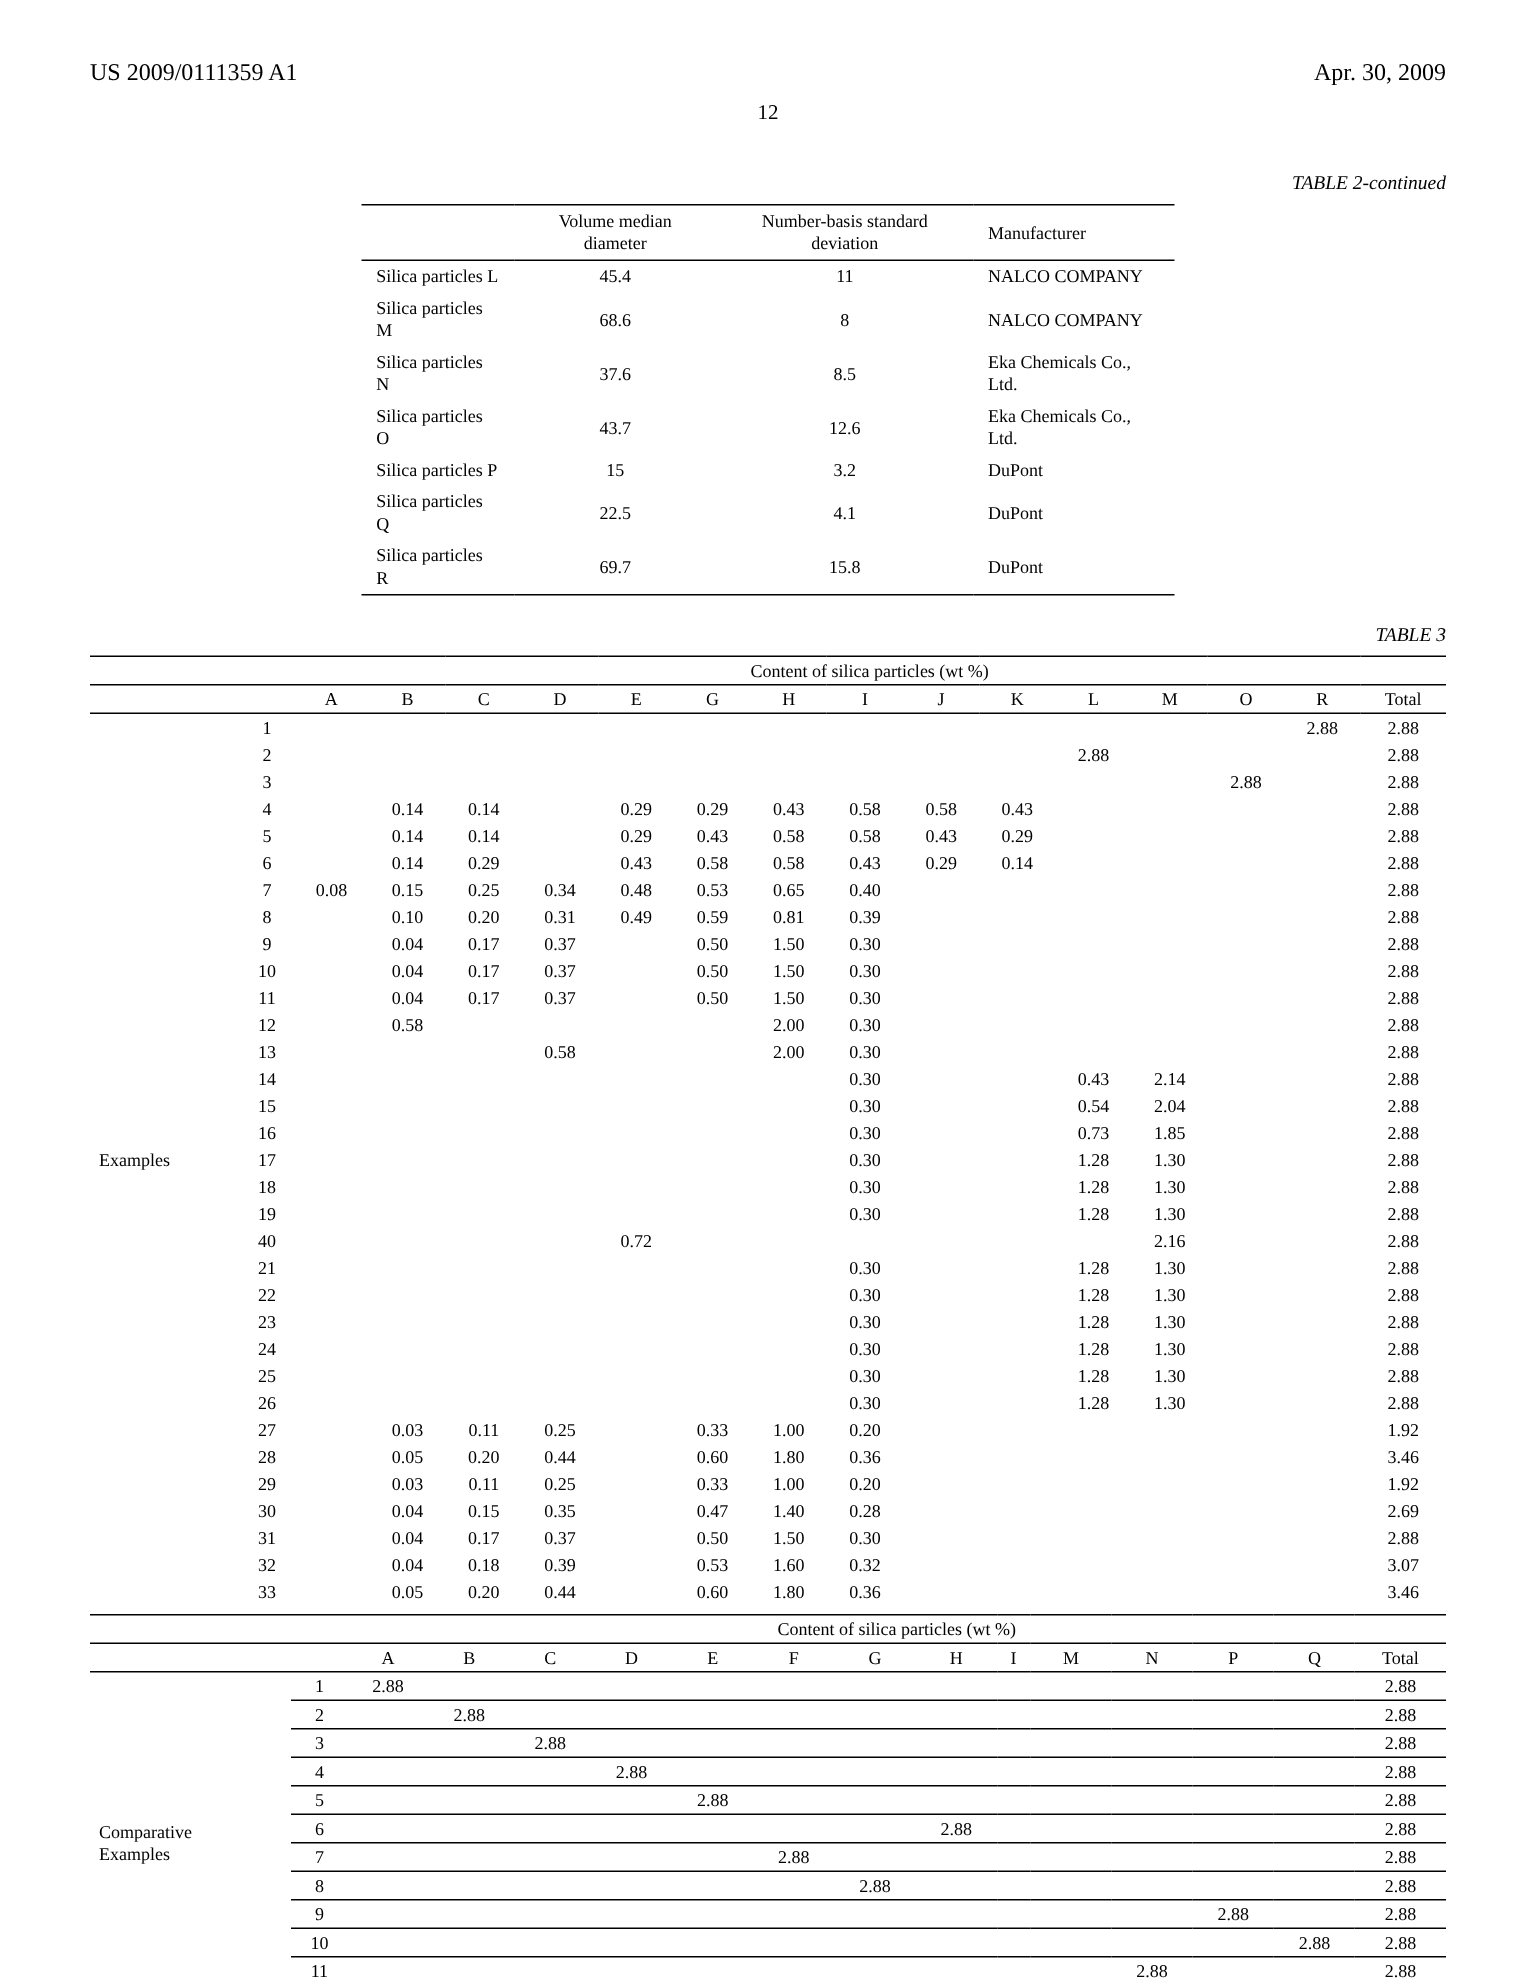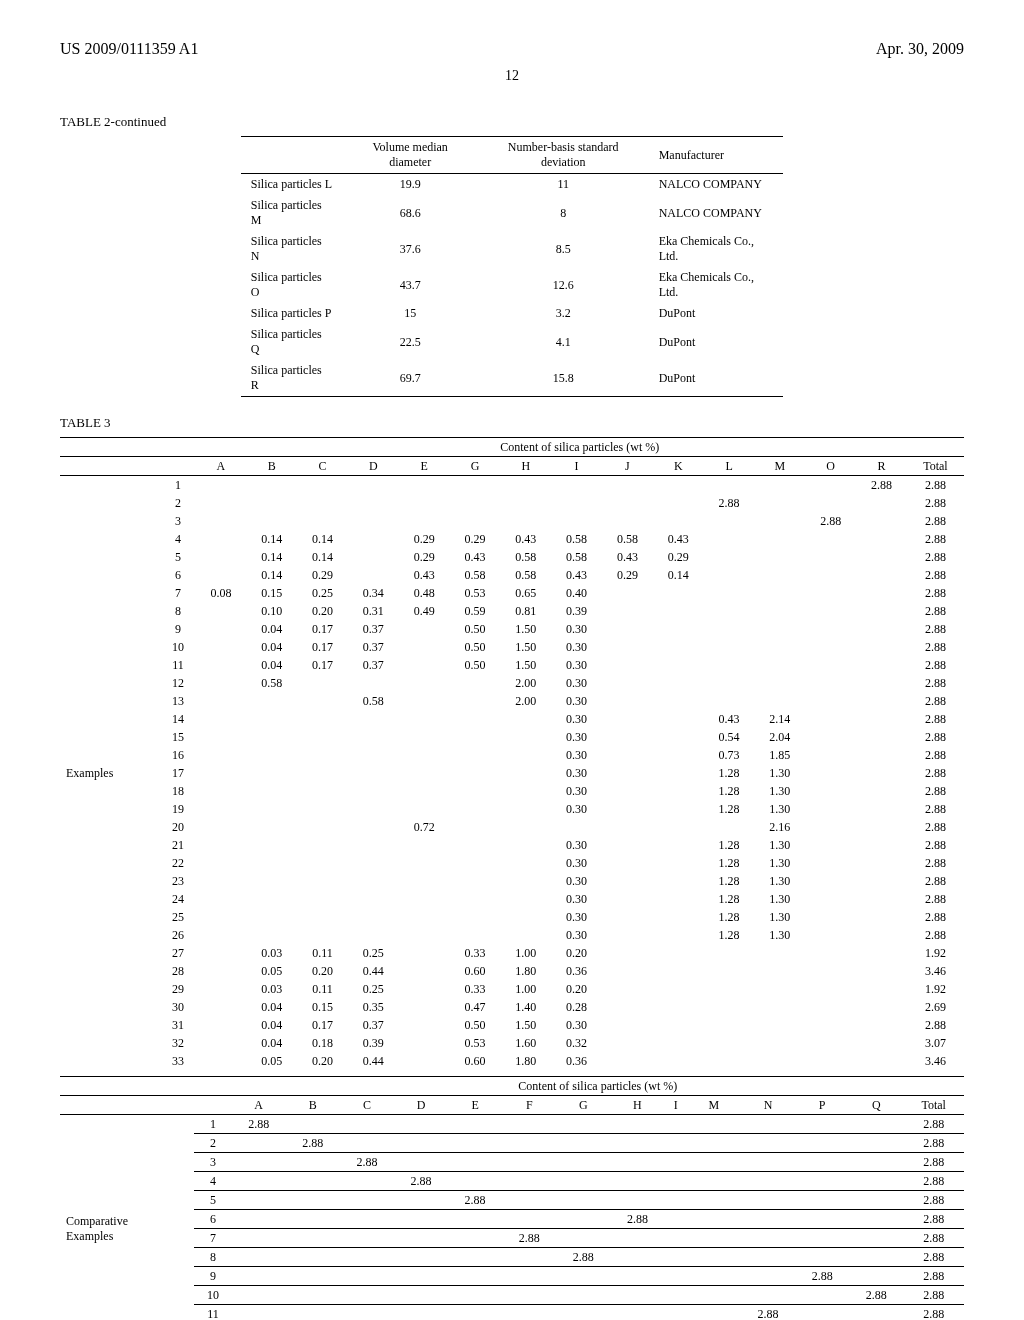--- a/index.html
+++ b/index.html
@@ -16,23 +16,24 @@
     justify-content: space-between;
     font-size: 16px;
     margin-bottom: 10px;
   }
   .pagenum {
     text-align: center;
     font-size: 14px;
     margin-bottom: 30px;
   }
   .table-caption {
-    text-align: left;
+    text-align: right;
     font-size: 13px;
     margin: 10px 0 6px 0;
+    font-style: italic;
   }
   .t2 {
     margin: 0 auto 18px auto;
     border-collapse: collapse;
     font-size: 12px;
     width: 60%;
   }
   .t2 th, .t2 td {
     padding: 3px 10px;
     text-align: left;
@@ -79,21 +80,21 @@
       <th class="num">Number-basis standard deviation</th>
       <th>Manufacturer</th>
     </tr>
     <tr>
         <th colspan="4" style="border-bottom:1px solid #000; padding:0; height:0;"></th>
       </tr>
   </thead>
   <tbody id="t2body">
       <tr>
         <td class="lbl">Silica particles L</td>
-        <td class="num">19.9</td>
+        <td class="num">45.4</td>
         <td class="num">11</td>
         <td>NALCO COMPANY</td>
       </tr>
       <tr>
         <td class="lbl">Silica particles M</td>
         <td class="num">68.6</td>
         <td class="num">8</td>
         <td>NALCO COMPANY</td>
       </tr>
       <tr>
@@ -495,21 +496,21 @@
           <td>0.30</td>
           <td></td>
           <td></td>
           <td>1.28</td>
           <td>1.30</td>
           <td></td>
           <td></td>
           <td>2.88</td>
         </tr>
         <tr>
-          <td>20</td>
+          <td>40</td>
           <td></td>
           <td></td>
           <td></td>
           <td></td>
           <td>0.72</td>
           <td></td>
           <td></td>
           <td></td>
           <td></td>
           <td></td>

